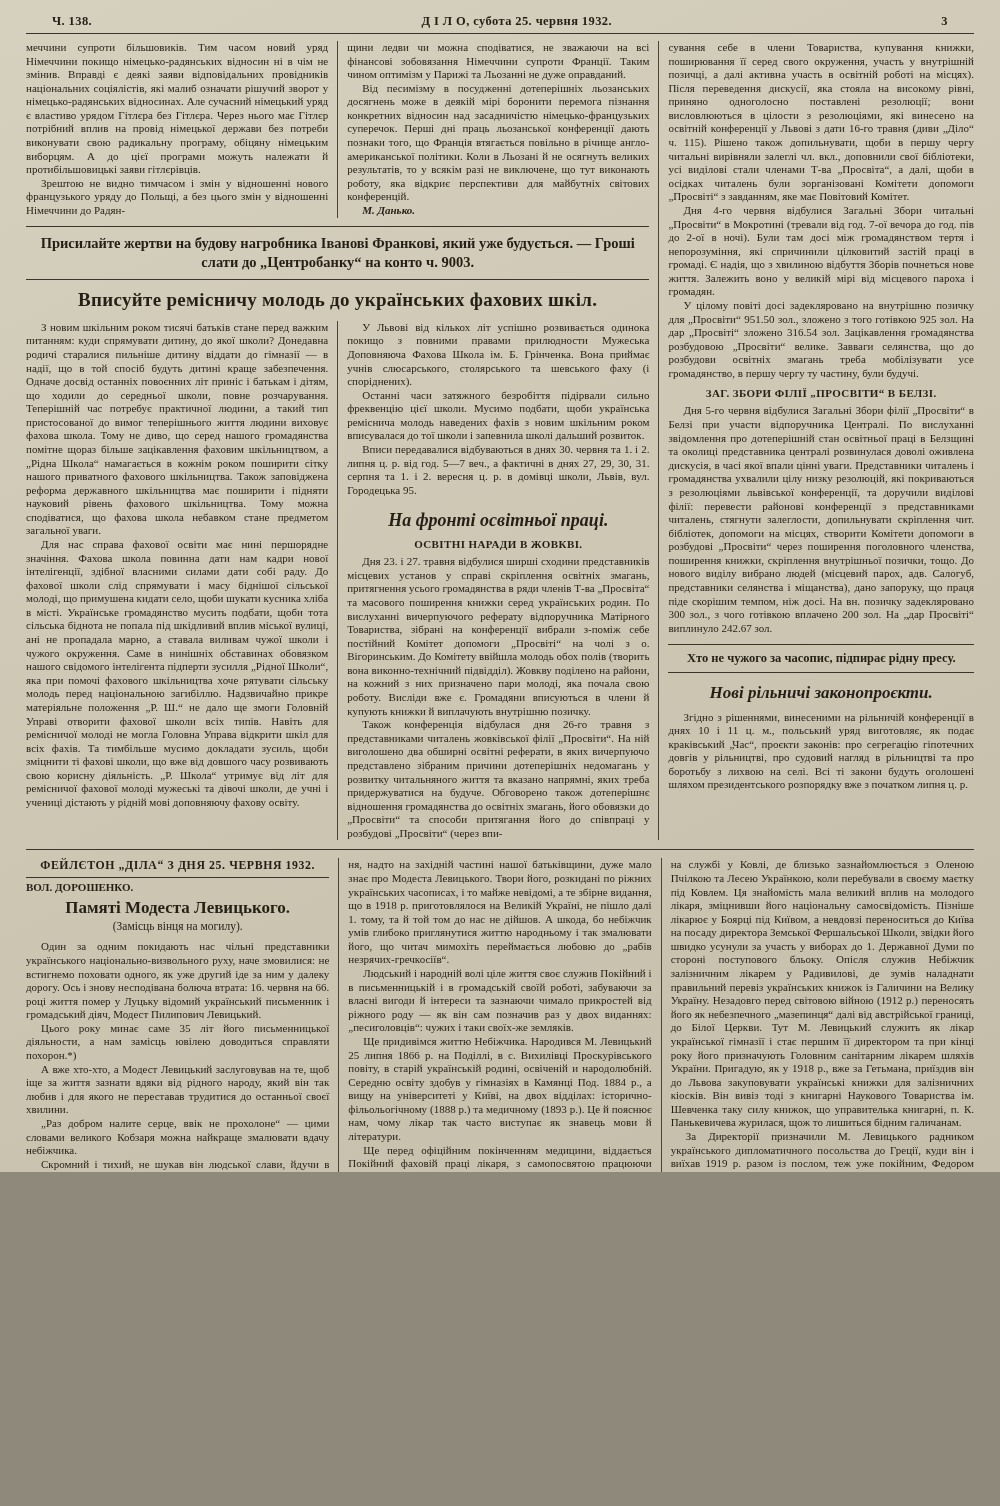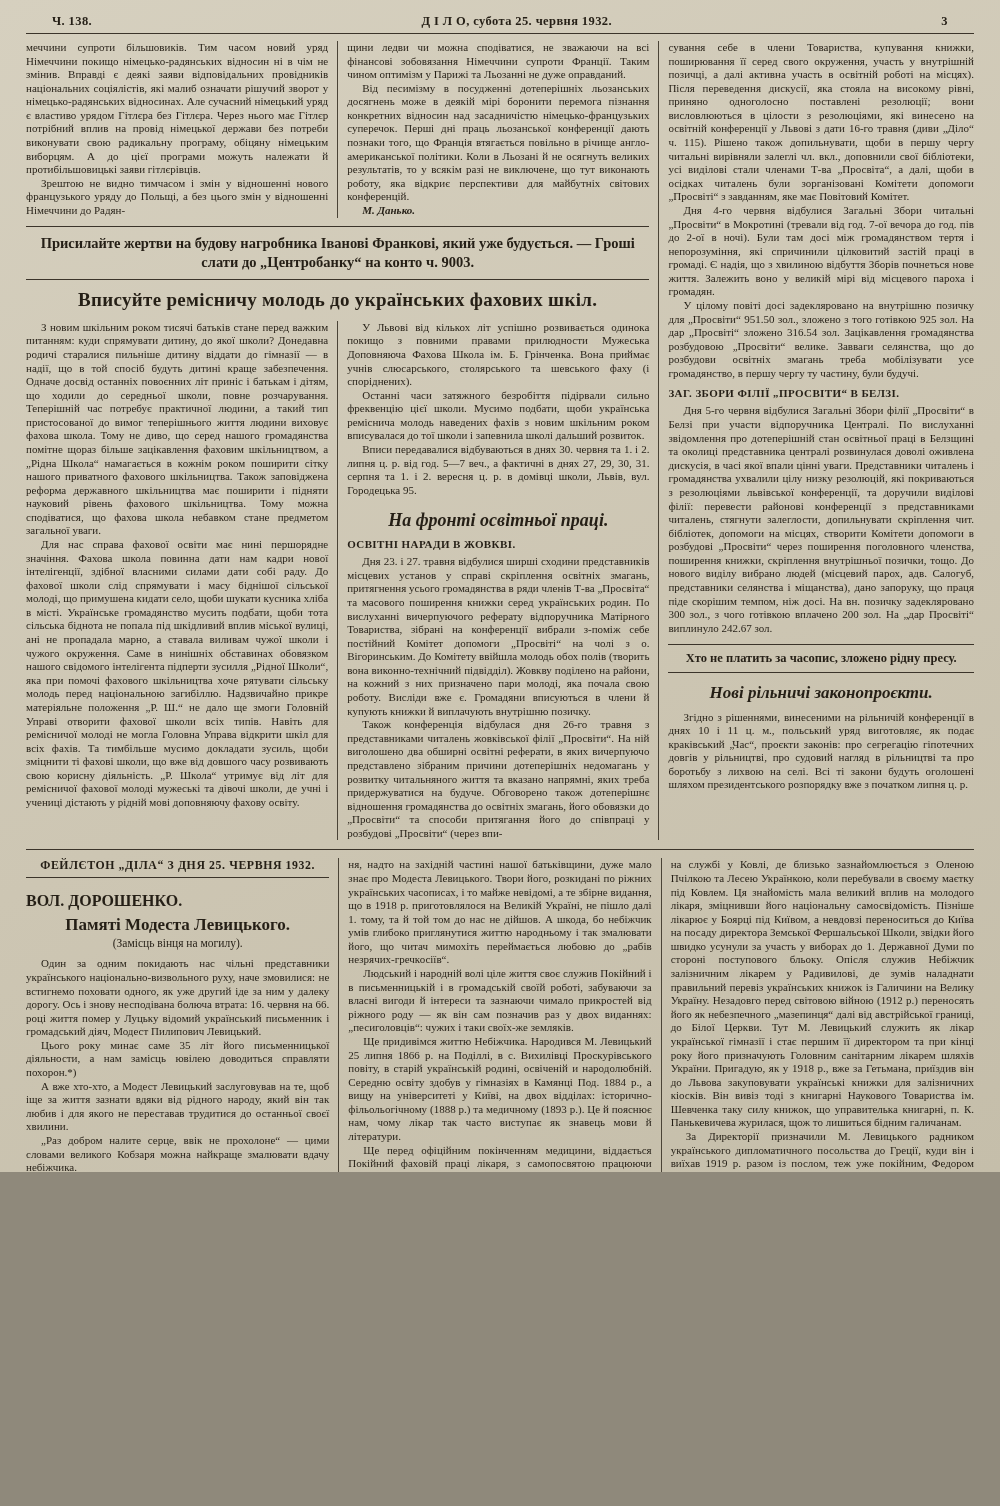--- a/index.html
+++ b/index.html
@@ -30,36 +30,36 @@
   .body-text p.cont { text-indent:0; }
   .sig { text-align:right; font-weight:bold; font-style:italic; font-size:11px; margin:1px 4px 0 0; }
   
   .notice {
     border-top:1.4px solid #3b342a; border-bottom:1.4px solid #3b342a;
     margin:8px 0 4px; padding:7px 10px; font-weight:bold; font-size:14.5px;
     line-height:1.32; text-align:center;
   }
   .headline-xl { font-size:19px; font-weight:bold; text-align:center; margin:9px 0 10px; letter-spacing:.3px; }
   .headline-script { font-size:18px; font-weight:bold; font-style:italic; text-align:center; margin:13px 0 5px; }
-  .subhead { font-size:11px; font-weight:bold; text-align:left; letter-spacing:.4px; margin:7px 0 5px; }
+  .subhead { font-size:11px; font-weight:bold; text-align:center; letter-spacing:.4px; margin:7px 0 5px; }
   .slogan {
     border-top:1.2px solid #3b342a; border-bottom:1.2px solid #3b342a;
     font-weight:bold; text-align:center; font-size:12.5px; line-height:1.3;
     padding:5px 6px; margin:9px 0 4px;
   }
   .headline-lg { font-size:17px; font-weight:bold; font-style:italic; text-align:center; margin:10px 0 8px; }
   
   .feuilleton { border-top:1.5px solid #3b342a; margin-top:9px; padding-top:8px; display:flex; align-items:stretch; }
   .feuilleton .col { flex:1; padding:0 9px; min-width:0; }
   .feuilleton .col:first-child { padding-left:0; }
   .feuilleton .col:last-child { padding-right:0; }
   .feuilleton .col + .col { border-left:1px solid #4a4336; }
   .f-header { font-weight:bold; font-size:11.8px; letter-spacing:.6px; text-align:center;
               border-bottom:1.2px solid #3b342a; padding-bottom:4px; }
-  .f-byline { font-weight:bold; font-size:16px; margin:14px 0 5px; }
+  .f-byline { font-weight:bold; font-size:11px; margin:3px 0 5px; }
   .f-title { font-size:17px; font-weight:bold; text-align:center; margin:5px 0 2px; }
   .f-subtitle { font-size:11.5px; text-align:center; margin:0 0 8px; }
   .footnote { margin-top:12px; font-size:9.5px; line-height:1.22; text-align:justify; }
   .footnote::before { content:""; display:block; width:92px; border-top:1px solid #4a4336; margin-bottom:3px; }
 </style>
 </head>
 <body>
 
 <div class="page">
 
@@ -116,21 +116,21 @@
     <div class="rightcol body-text">
       <div>
           <p class="cont">сування себе в члени Товариства, купування книжки, поширювання її серед свого окруження, участь у внутрішній позичці, а далі активна участь в освітній роботі на місцях). Після переведення дискусії, яка стояла на високому рівні, приняно одноголосно поставлені резолюції; вони висловлюються в цілости з резолюціями, які винесено на освітній конференції у Львові з дати 16-го травня (диви „Діло“ ч. 115). Рішено також допильнувати, щоби в першу чергу читальні вирівняли залеглі чл. вкл., доповнили свої бібліотеки, усі виділові стали членами Т-ва „Просвіта“, а далі, щоби в осідках читалень були зорганізовані Комітети допомоги „Просвіті“ з завданням, яке має Повітовий Комітет.</p>
           <p>Дня 4-го червня відбулися Загальні Збори читальні „Просвіти“ в Мокротині (тревали від год. 7-ої вечора до год. пів до 2-ої в ночі). Були там досі між громадянством тертя і непорозуміння, які спричинили цілковитий застій праці в громаді. Є надія, що з хвилиною відбуття Зборів почнеться нове життя. Залежить воно у великій мірі від місцевого пароха і громадян.</p>
           <p>У цілому повіті досі задекляровано на внутрішню позичку для „Просвіти“ 951.50 зол., зложено з того готівкою 925 зол. На дар „Просвіті“ зложено 316.54 зол. Зацікавлення громадянства розбудовою „Просвіти“ велике. Завваги селянства, що до розбудови освітніх змагань треба мобілізувати усе громадянство, в першу чергу ту частину, були будучі.</p>
         </div>
       <h3 class="subhead">ЗАГ. ЗБОРИ ФІЛІЇ „ПРОСВІТИ“ В БЕЛЗІ.</h3>
       <div>
           <p>Дня 5-го червня відбулися Загальні Збори філії „Просвіти“ в Белзі при участи відпоручника Централі. По вислуханні звідомлення про дотеперішній стан освітньої праці в Белзщині та околиці представника централі розвинулася доволі оживлена дискусія, в часі якої впали цінні уваги. Представники читалень і громадянства ухвалили цілу низку резолюцій, які покриваються з резолюціями львівської конференції, та доручили виділові філії: перевести районові конференції з представниками читалень, стягнути залеглости, допильнувати скріплення чит. бібліотек, допомоги на місцях, створити Комітети допомоги в розбудові „Просвіти“ через поширення поголовного членства, поширення книжки, скріплення внутрішньої позички, тощо. До нового виділу вибрано людей (місцевий парох, адв. Салогуб, представники селянства і міщанства), дано запоруку, що праця піде скорішим темпом, ніж досі. На вн. позичку задекляровано 300 зол., з чого готівкою вплачено 200 зол. На „дар Просвіті“ виплинуло 242.67 зол.</p>
         </div>
-      <div class="slogan">Хто не платить за часопис, зложено рідну пресу.</div>
+      <div class="slogan">Хто не чужого за часопис, підпирає рідну пресу.</div>
       <h2 class="headline-lg">Нові рільничі законопроєкти.</h2>
       <div>
           <p>Згідно з рішеннями, винесеними на рільничій конференції в днях 10 і 11 ц. м., польський уряд виготовляє, як подає краківський „Час“, проєкти законів: про сегрегацію гіпотечних довгів у рільництві, про судовий нагляд в рільництві та про боротьбу з лихвою на селі. Всі ті закони будуть оголошені шляхом президентського розпорядку вже з початком липня ц. р.</p>
         </div>
     </div>
 
   </div>
 
   <div class="feuilleton">
 

